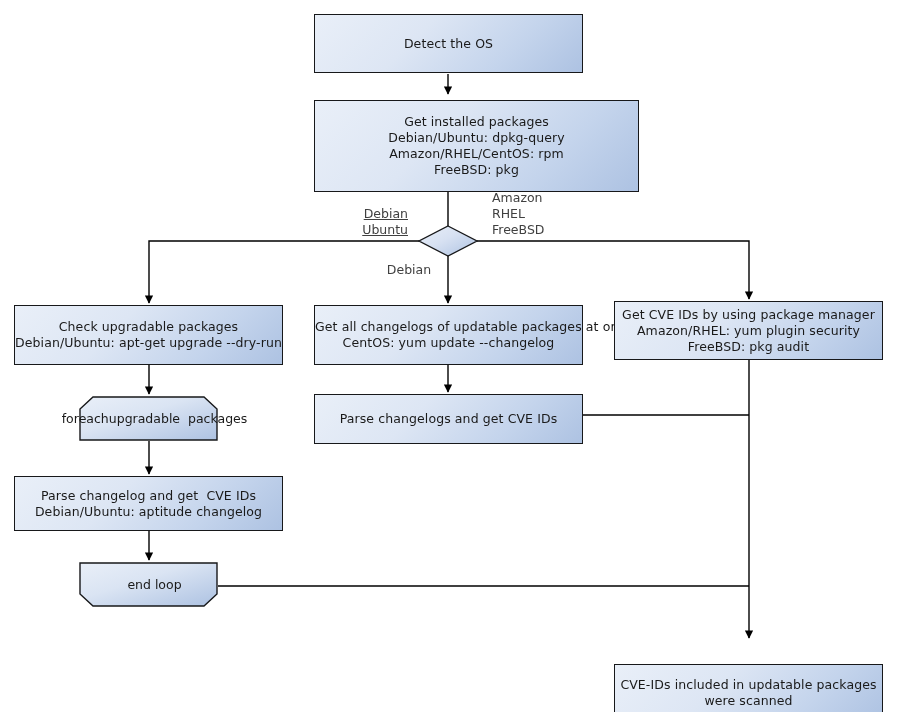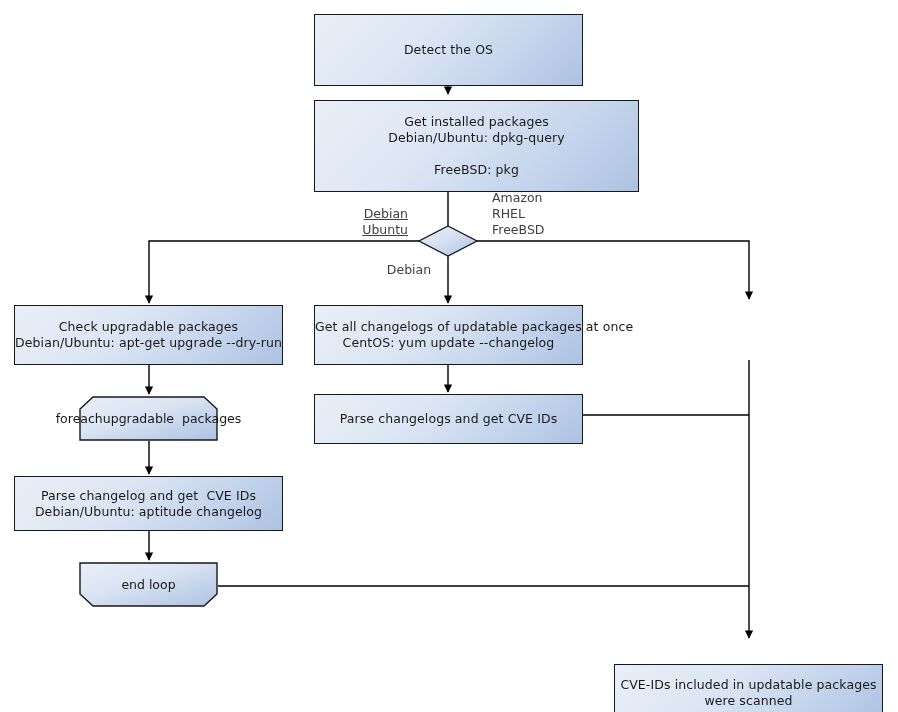--- a/index.html
+++ b/index.html
@@ -50,20 +50,21 @@
     padding: 0 2px;
   }
   
   .diamond-wrap {
     position: absolute;
   }
   .diamond-wrap svg { display: block; }
   
   .loopstart, .loopend {
     position: absolute;
+    padding-left: 12px;
   }
   .loopstart svg, .loopend svg { display:block; position:absolute; left:0; top:0; }
   .loop-text {
     position: absolute;
     left: 0; top: 0;
     width: 100%; height: 100%;
     display: flex;
     align-items: center;
     justify-content: center;
     text-align: center;
@@ -117,26 +118,26 @@
       <path d="M 448 365 L 448 392" marker-end="url(#arrow)"></path>
 
       <path d="M 583 415 L 749 415"></path>
 
       <path d="M 749 360 L 749 586"></path>
 
       <path d="M 749 586 L 749 638" marker-end="url(#arrow)"></path>
     </g>
   </svg>
 
-  <div class="node proc" style="left:314px; top:14px; width:269px; height:72px;">
+  <div class="node proc" style="left:314px; top:14px; width:269px; height:59px;">
     <span class="lbl"><span style="white-space: pre;">Detect the OS</span></span>
   </div>
 
   <div class="node proc" style="left:314px; top:100px; width:325px; height:92px;">
-    <span class="lbl"><span style="white-space: pre;">Get installed packages</span><br><span style="white-space: pre;">Debian/Ubuntu: dpkg-query</span><br><br><span style="white-space: pre;">FreeBSD: pkg</span></span>
+    <span class="lbl"><span style="white-space: pre;">Get installed packages</span><br><span style="white-space: pre;">Debian/Ubuntu: dpkg-query</span><br><span style="white-space: pre;">Amazon/RHEL/CentOS: rpm</span><br><span style="white-space: pre;">FreeBSD: pkg</span></span>
   </div>
 
   <div class="diamond-wrap" style="left:418px; top:225px; width:60px; height:32px;">
     <svg width="60" height="32" viewBox="0 0 60 32" xmlns="http://www.w3.org/2000/svg">
       <defs>
         <linearGradient id="gdia" x1="0" y1="0" x2="1" y2="1">
           <stop offset="0%" stop-color="#e9eff8"></stop>
           <stop offset="45%" stop-color="#d7e1f2"></stop>
           <stop offset="100%" stop-color="#adc2e2"></stop>
         </linearGradient>
@@ -152,20 +153,23 @@
   <div class="edge-label" style="left:378px; top:262px; width:62px;"><span style="white-space: pre;">Debian</span></div>
 
   <div class="node proc" style="left:14px; top:305px; width:269px; height:60px;">
     <span class="lbl"><span style="white-space: pre;">Check upgradable packages</span><br><span style="white-space: pre;">Debian/Ubuntu: apt-get upgrade --dry-run</span></span>
   </div>
 
   <div class="node proc" style="left:314px; top:305px; width:269px; height:60px;">
     <span class="lbl"><span style="white-space: pre;">Get all changelogs of updatable packages at once</span><br><span style="white-space: pre;">CentOS: yum update --changelog</span></span>
   </div>
 
+  <div class="node proc" style="left:614px; top:301px; width:269px; height:59px;">
+    <span class="lbl"><span style="white-space: pre;">Get CVE IDs by using package manager</span><br><span style="white-space: pre;">Amazon/RHEL: yum plugin security</span><br><span style="white-space: pre;">FreeBSD: pkg audit</span></span>
+  </div>
 
   <div class="loopstart" style="left:79px; top:396px; width:139px; height:45px;">
     <svg width="139" height="45" viewBox="0 0 139 45" xmlns="http://www.w3.org/2000/svg">
       <defs>
         <linearGradient id="gls" x1="0" y1="0" x2="1" y2="1">
           <stop offset="0%" stop-color="#e9eff8"></stop>
           <stop offset="42%" stop-color="#dae4f3"></stop>
           <stop offset="100%" stop-color="#adc2e2"></stop>
         </linearGradient>
       </defs>

